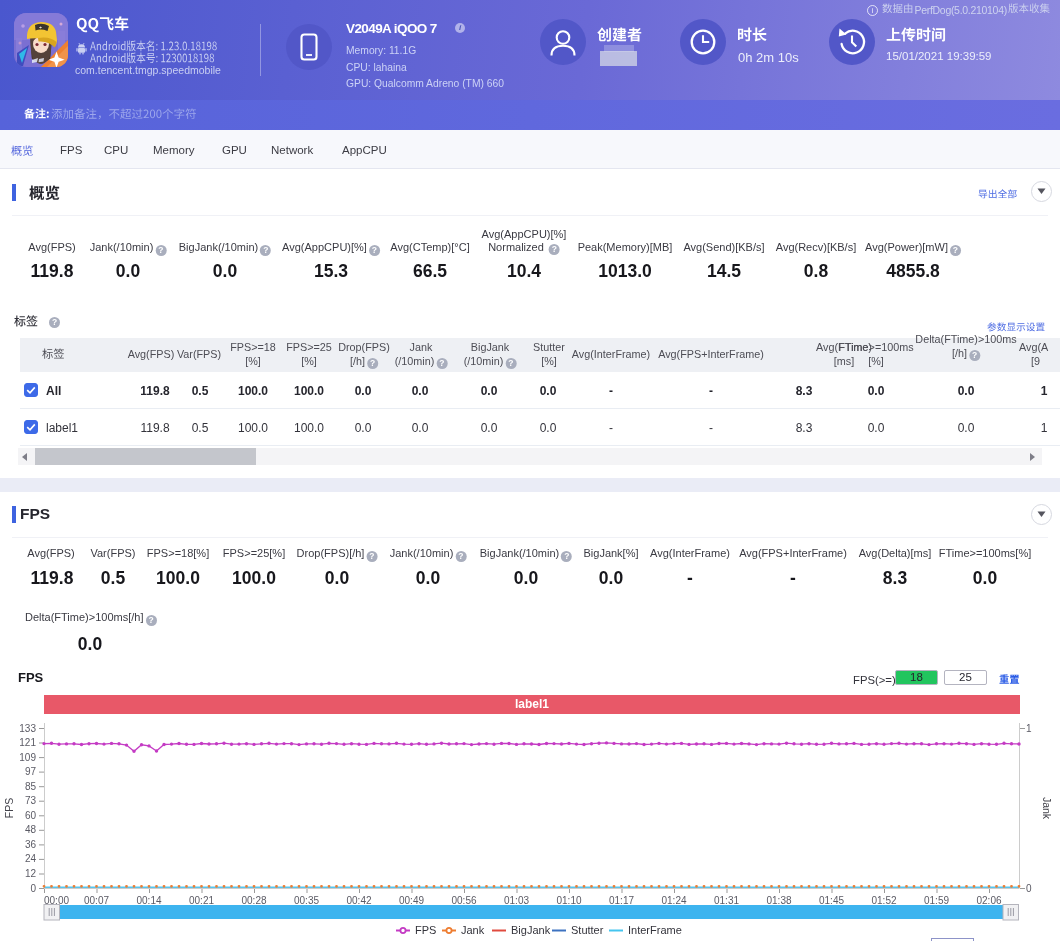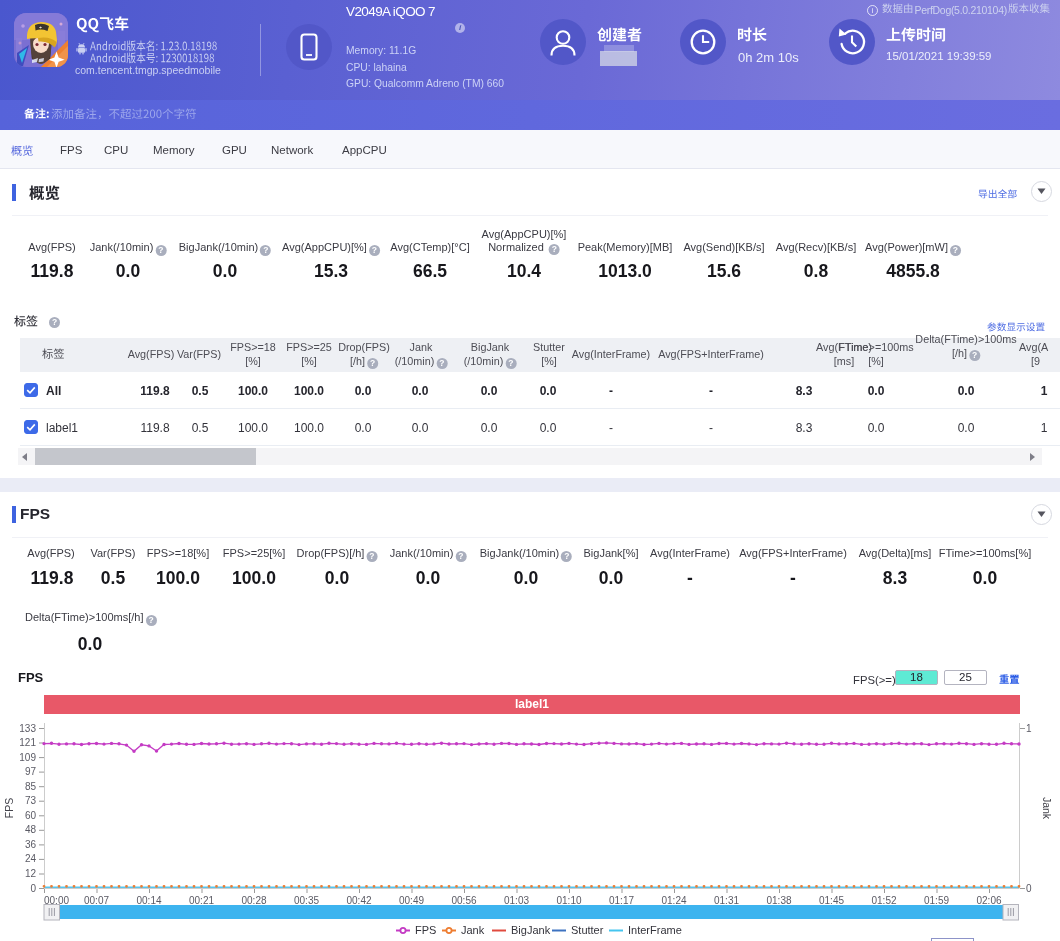--- a/index.html
+++ b/index.html
@@ -117,21 +117,21 @@
           <path transform="translate(135.36,10.21) scale(0.011600,-0.011600)" fill="#c9cff2" d="M235 -13C372 -13 501 101 501 398C501 631 395 746 254 746C140 746 44 651 44 508C44 357 124 278 246 278C307 278 370 313 415 367C408 140 326 63 232 63C184 63 140 84 108 119L58 62C99 19 155 -13 235 -13ZM414 444C365 374 310 346 261 346C174 346 130 410 130 508C130 609 184 675 255 675C348 675 404 595 414 444Z"></path>
           <path transform="translate(141.80,10.21) scale(0.011600,-0.011600)" fill="#c9cff2" d="M280 -13C417 -13 509 70 509 176C509 277 450 332 386 369V374C429 408 483 474 483 551C483 664 407 744 282 744C168 744 81 669 81 558C81 481 127 426 180 389V385C113 349 46 280 46 182C46 69 144 -13 280 -13ZM330 398C243 432 164 471 164 558C164 629 213 676 281 676C359 676 405 619 405 546C405 492 379 442 330 398ZM281 55C193 55 127 112 127 190C127 260 169 318 228 356C332 314 422 278 422 179C422 106 366 55 281 55Z"></path>
         </svg></div>
   <div class="abs" style="left:75px;top:64px;font-size:10.5px;color:#c9cff2">com.tencent.tmgp.speedmobile</div>
   <div class="abs" style="left:260px;top:24px;width:1px;height:52px;background:rgba(255,255,255,.35)"></div>
 
   <div class="abs" style="left:286px;top:24px;width:46px;height:46px;border-radius:50%;background:#5257c8"><svg width="46" height="46" viewBox="0 0 46 46">
           <rect x="15.5" y="10.5" width="15" height="25" rx="2.8" fill="none" stroke="#fff" stroke-width="2.1"></rect>
           <line x1="20" y1="31" x2="26" y2="31" stroke="#fff" stroke-width="1.8"></line>
         </svg></div>
-  <div class="abs" style="left:346px;top:4px;font-size:13.5px;letter-spacing:-0.6px;font-weight:normal;color:#fff">V2049A iQOO 7</div>
+  <div class="abs" style="left:346px;top:21px;font-size:13.5px;letter-spacing:-0.6px;font-weight:bold;color:#fff">V2049A iQOO 7</div>
       <div class="abs" style="left:455px;top:23px;width:10px;height:10px;border-radius:50%;background:rgba(255,255,255,.5);color:#4a55b8;font-size:8px;line-height:10px;text-align:center;font-weight:bold;font-style:italic">i</div>
   <div class="abs" style="left:346px;top:45px;font-size:10.3px;color:#ccd2f6">Memory: 11.1G</div>
   <div class="abs" style="left:346px;top:61.5px;font-size:10.3px;color:#ccd2f6">CPU: lahaina</div>
   <div class="abs" style="left:346px;top:77.5px;font-size:10.3px;color:#ccd2f6">GPU: Qualcomm Adreno (TM) 660</div>
 
   <div class="abs" style="left:540px;top:19px;width:46px;height:46px;border-radius:50%;background:#5257c8"><svg width="46" height="46" viewBox="0 0 46 46">
           <circle cx="23" cy="18.5" r="6.3" fill="none" stroke="#fff" stroke-width="2.1"></circle>
           <path d="M11.5 36.5 Q11.5 26.8 23 26.8 Q34.5 26.8 34.5 36.5" fill="none" stroke="#fff" stroke-width="2.1"></path>
         </svg></div>
   <div class="abs" style="left:597px;top:26.5px"><svg width="45.0" height="18.8" viewBox="0 0 45.0 18.8" style="overflow:visible">
@@ -252,21 +252,21 @@
   <div class="abs cx lbl" style="left:724px;top:71px">Avg(Send)[KB/s]</div>
   <div class="abs cx lbl" style="left:816px;top:71px">Avg(Recv)[KB/s]</div>
   <div class="abs cx lbl" style="left:913px;top:71px">Avg(Power)[mW]<i class="q">?</i></div>
   <div class="abs cx val" style="left:52px;top:91px">119.8</div>
   <div class="abs cx val" style="left:128px;top:91px">0.0</div>
   <div class="abs cx val" style="left:225px;top:91px">0.0</div>
   <div class="abs cx val" style="left:331px;top:91px">15.3</div>
   <div class="abs cx val" style="left:430px;top:91px">66.5</div>
   <div class="abs cx val" style="left:524px;top:91px">10.4</div>
   <div class="abs cx val" style="left:625px;top:91px">1013.0</div>
-  <div class="abs cx val" style="left:724px;top:91px">15.6</div>
+  <div class="abs cx val" style="left:724px;top:91px">14.5</div>
   <div class="abs cx val" style="left:816px;top:91px">0.8</div>
   <div class="abs cx val" style="left:913px;top:91px">4855.8</div>
 
   <div class="abs" style="left:14px;top:145px"><svg width="24.0" height="15.0" viewBox="0 0 24.0 15.0" style="overflow:visible">
           <path transform="translate(0.00,10.56) scale(0.012000,-0.012000)" fill="#33333b" d="M466 774V686H905V774ZM776 321C822 219 865 88 879 7L965 39C949 120 903 248 856 347ZM480 343C454 238 411 130 357 60C378 49 415 24 432 10C485 88 536 208 565 324ZM422 535V447H628V34C628 21 624 17 610 17C596 16 552 16 505 18C518 -11 530 -52 533 -79C602 -79 650 -78 682 -62C715 -46 724 -18 724 32V447H959V535ZM190 844V639H43V550H170C140 431 81 294 20 220C37 196 61 155 71 129C116 189 157 283 190 382V-83H283V419C314 372 349 317 364 286L417 361C398 387 312 494 283 526V550H408V639H283V844Z"></path>
           <path transform="translate(12.00,10.56) scale(0.012000,-0.012000)" fill="#33333b" d="M419 275C452 212 490 128 503 76L583 109C568 160 529 242 493 303ZM170 249C210 191 255 112 274 62L354 101C334 151 287 226 246 283ZM577 850C556 791 521 732 479 687V760H243C252 782 261 805 269 828L181 850C150 752 94 654 32 590C54 579 93 555 110 540C143 578 176 628 205 683H236C259 641 282 590 291 558L376 582C368 610 350 648 330 683H475L454 663L492 639C391 523 204 430 31 382C52 362 74 330 87 307C155 330 225 359 291 394V330H701V399C768 364 840 335 908 316C922 339 947 374 967 392C816 426 645 503 552 584L571 606L541 621C557 639 574 660 589 683H667C698 641 728 590 741 557L831 578C818 607 793 647 766 683H940V760H635C647 782 657 806 666 829ZM682 409H318C385 446 447 489 501 536C551 489 614 446 682 409ZM748 298C711 205 658 100 605 25H64V-59H935V25H710C753 100 799 191 834 274Z"></path>
         </svg></div>
   <i class="q abs" style="left:47px;top:147px">?</i>
   <div class="abs" style="left:987.3px;top:150px"><svg width="58.2" height="12.1" viewBox="0 0 58.2 12.1" style="overflow:visible">
           <path transform="translate(0.00,8.54) scale(0.009700,-0.009700)" fill="#4a69e2" d="M548 401C480 353 353 308 254 284C272 269 291 247 302 231C404 260 530 310 610 368ZM635 284C547 219 381 166 239 140C254 124 272 100 282 82C433 115 598 174 698 253ZM761 177C649 69 422 8 176 -17C191 -34 205 -62 213 -82C470 -50 703 18 829 144ZM179 591C202 599 233 602 404 611C390 578 374 547 356 517H53V450H307C237 365 145 299 39 253C56 239 85 209 96 194C216 254 322 338 401 450H606C681 345 801 250 915 199C926 218 950 246 966 261C867 298 761 370 691 450H950V517H443C460 548 476 581 489 615L769 628C795 605 817 583 833 564L895 609C840 670 728 754 637 810L579 771C617 746 659 717 699 686L312 672C375 710 439 757 499 808L431 845C359 775 260 710 228 693C200 676 177 665 157 663C165 643 175 607 179 591Z"></path>
@@ -380,21 +380,21 @@
   <div class="abs cx val" style="left:690px;top:76px">-</div>
   <div class="abs cx val" style="left:793px;top:76px">-</div>
   <div class="abs cx val" style="left:895px;top:76px">8.3</div>
   <div class="abs cx val" style="left:985px;top:76px">0.0</div>
 
   <div class="abs lbl" style="left:25px;top:119px">Delta(FTime)&gt;100ms[/h]<i class="q">?</i></div>
   <div class="abs cx val" style="left:90px;top:142px">0.0</div>
 
   <div class="abs" style="left:18px;top:178px;font-size:13px;font-weight:bold;color:#17171c">FPS</div>
   <div class="abs" style="left:853px;top:181.5px;font-size:11.3px;color:#33333b">FPS(&gt;=)</div>
-  <div class="abs" style="left:895px;top:178px;width:43px;height:15px;border:1px solid #b4b4c0;border-radius:2px;background:#5eead4;font-size:11.5px;color:#26262e;text-align:center;line-height:13.5px">18</div>
+  <div class="abs" style="left:895px;top:178px;width:43px;height:15px;border:1px solid #b4b4c0;border-radius:2px;background:#22c55e;font-size:11.5px;color:#26262e;text-align:center;line-height:13.5px">18</div>
   <div class="abs" style="left:944px;top:178px;width:43px;height:15px;border:1px solid #b4b4c0;border-radius:2px;background:#fff;font-size:11.5px;color:#26262e;text-align:center;line-height:13.5px">25</div>
   <div class="abs" style="left:999px;top:180.5px"><svg width="20.6" height="12.9" viewBox="0 0 20.6 12.9" style="overflow:visible">
           <path transform="translate(0.00,9.06) scale(0.010300,-0.010300)" fill="#2b5ce6" d="M153 540V221H435V177H120V86H435V34H46V-61H957V34H556V86H892V177H556V221H854V540H556V578H950V672H556V723C666 731 770 742 858 756L802 849C632 821 361 804 127 800C137 776 149 735 151 707C241 708 338 711 435 716V672H52V578H435V540ZM270 345H435V300H270ZM556 345H732V300H556ZM270 461H435V417H270ZM556 461H732V417H556Z"></path>
           <path transform="translate(10.30,9.06) scale(0.010300,-0.010300)" fill="#2b5ce6" d="M664 734H780V676H664ZM441 734H555V676H441ZM220 734H331V676H220ZM168 428V21H51V-63H953V21H830V428H528L535 467H923V554H549L555 595H901V814H105V595H432L429 554H65V467H420L414 428ZM281 21V60H712V21ZM281 258H712V220H281ZM281 319V355H712V319ZM281 161H712V121H281Z"></path>
         </svg></div>
 
   <div class="abs" style="left:44px;top:203px;width:976px;height:19px;background:#e85868;color:#fff;font-size:12px;font-weight:bold;text-align:center;line-height:19px">label1</div>
 </div>
 
 <svg width="1060" height="221" style="position:absolute;left:0;top:720px;font-family:'Liberation Sans',sans-serif">

